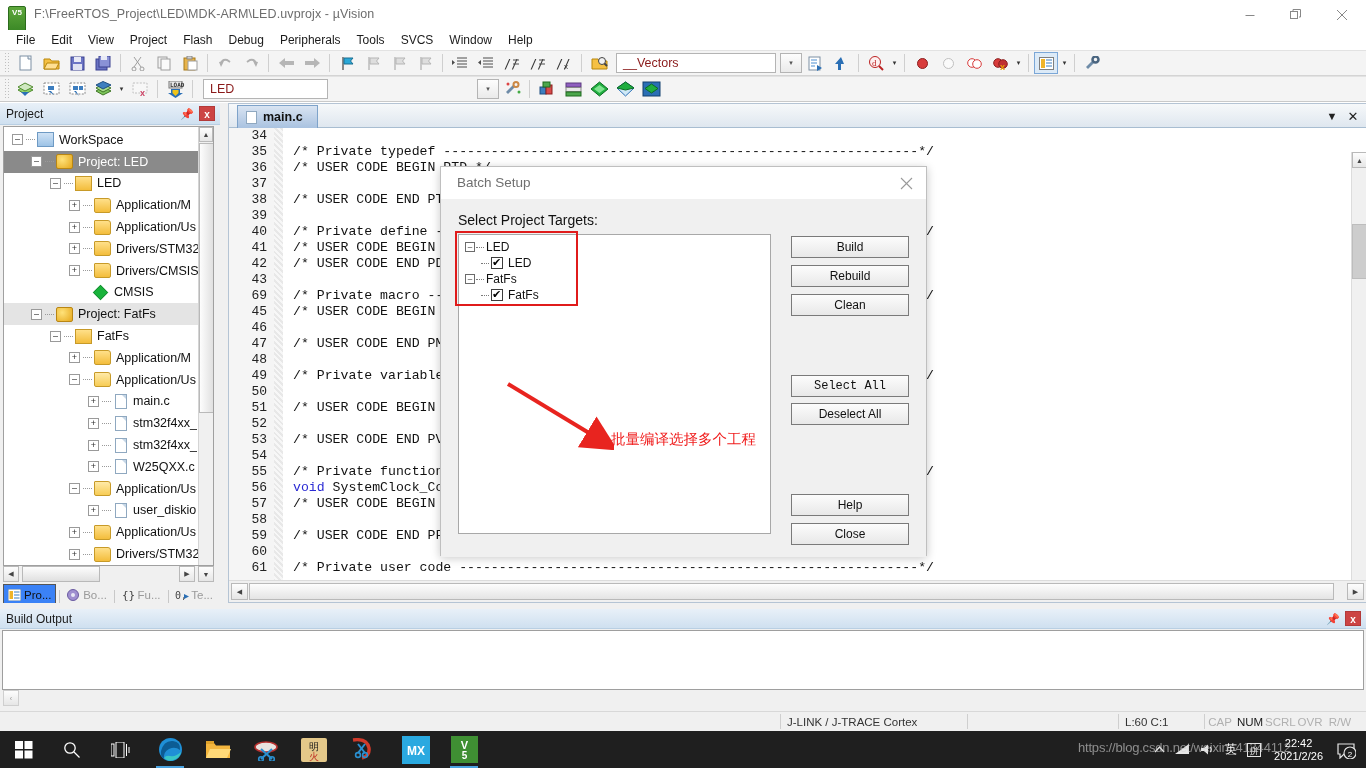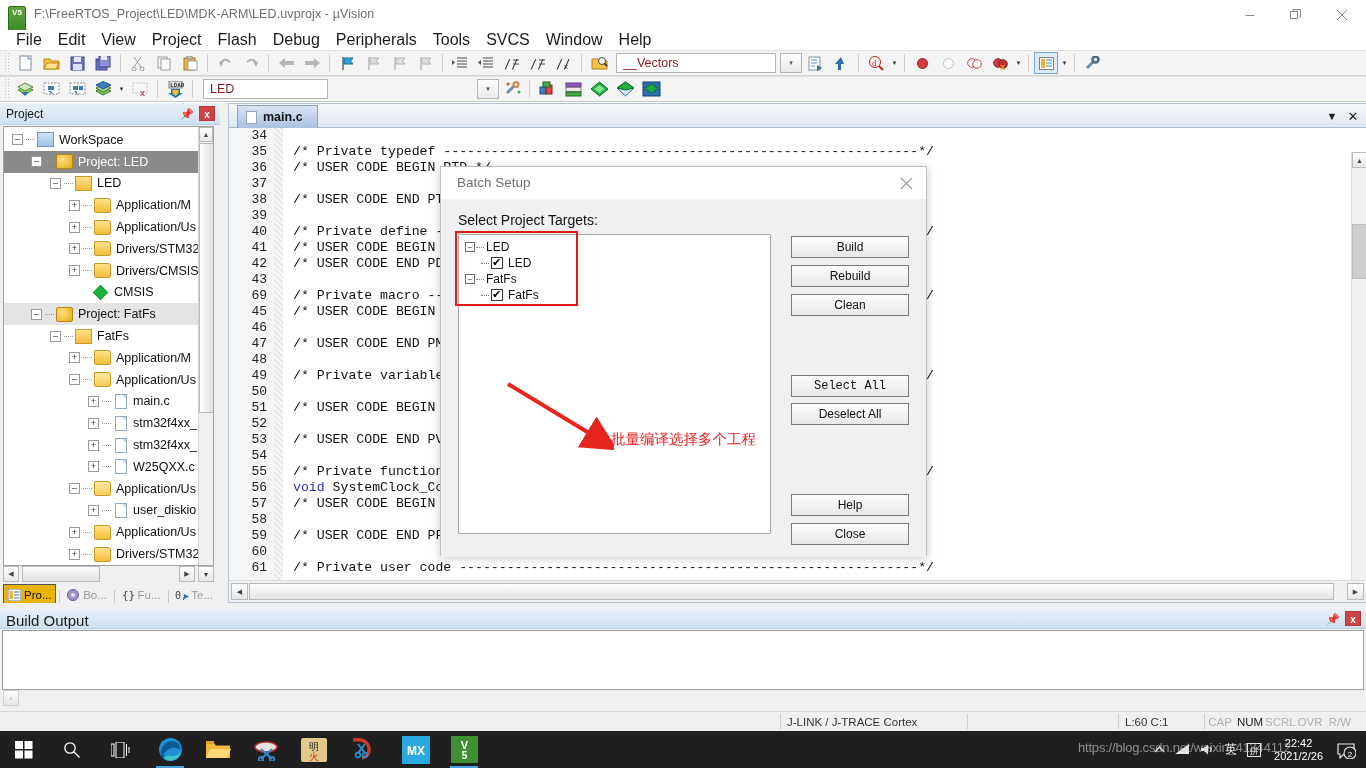--- a/index.html
+++ b/index.html
@@ -19,21 +19,21 @@
     color:#fff; font-size:9px; font-weight:bold; text-align:center; line-height:9px; padding-top:2px;}
   .title-icon i { font-style:normal; display:block; font-size:8px; line-height:8px;}
   .title-text { position:absolute; left:34px; top:7px; font-size:12.5px; color:#6d6d6d; letter-spacing:.1px;}
   .winbtn { position:absolute; top:0; width:46px; height:30px; cursor:default; }
   .winbtn svg { position:absolute; left:50%; top:50%; transform:translate(-50%,-50%);}
   #btn-min { left:1227px; } #btn-max { left:1273px; } #btn-close { left:1319px; }
 
   
   .menubar { position:absolute; left:0; top:30px; width:1366px; height:20px; background:#fff;
      display:flex; align-items:center; padding-left:8px;}
-  .menu-item { font-size:16px; color:#1b1b1b; padding:2px 8px; cursor:default; }
+  .menu-item { font-size:12px; color:#1b1b1b; padding:2px 8px; cursor:default; }
 
   
   .toolbar { position:absolute; left:0; width:1366px; background:#f4f4f4;
      border-top:1px solid #e2e2e2; border-bottom:1px solid #d4d4d4; display:flex; align-items:center;}
   #toolbar1 { top:50px; height:26px; }
   #toolbar2 { top:76px; height:26px; background:#f4f4f4; border-bottom:1px solid #c9c9c9;}
   .grip { width:7px; height:20px; margin:0 2px 0 3px;
      background-image:radial-gradient(#c0c0c0 1px, transparent 1px);
      background-size:3px 3px; background-position:1px 2px; flex:0 0 auto;}
   .tb { width:24px; height:22px; margin:0 1px; position:relative; flex:0 0 auto; cursor:default;
@@ -96,21 +96,21 @@
   .hsb-l { left:0;} .hsb-r { left:176px;}
   .hsb-thumb { position:absolute; left:19px; top:0; width:78px; height:16px;
      background:linear-gradient(#fdfdfd,#e0e0e0); border:1px solid #b9b9b9; cursor:default;}
   .hsb-more { position:absolute; left:195px; top:0; width:16px; height:16px;
      background:linear-gradient(#fdfdfd,#e6e6e6); border:1px solid #b9b9b9;
      display:flex; align-items:center; justify-content:center; font-size:7px; color:#444; cursor:default;}
   .panel-tabs { position:absolute; left:3px; top:481px; width:214px; height:20px; display:flex;
      align-items:flex-end;}
   .ptab { height:19px; display:flex; align-items:center; padding:0 4px; font-size:11.5px;
      color:#9a9a9a; cursor:default; white-space:nowrap;}
-  .ptab.active { color:#111; border:1px solid #555; border-bottom:none; background:#eab308; height:20px;}
+  .ptab.active { color:#111; border:1px solid #555; border-bottom:none; background:#3b82f6; height:20px;}
   .ptab .ti { width:13px; height:12px; margin-right:3px; flex:0 0 auto;}
   .tsep { width:1px; height:14px; background:#c8c8c8; margin:0 3px;}
 
   
   .vsplit { position:absolute; left:220px; top:103px; width:8px; height:500px; background:#f0f0f0;}
 
   
   .editor-area { position:absolute; left:228px; top:103px; width:1138px; height:500px; background:#fff;
       border:1px solid #b5c4d4;}
   .ed-tabbar { position:absolute; left:0; top:0; width:1138px; height:24px;
@@ -178,21 +178,21 @@
   .dlg-btn { position:absolute; left:350px; width:118px; height:22px;
       background:linear-gradient(#fcfcfc,#e8e8e8); border:1px solid #7a7a7a;
       font-size:12px; color:#111; display:flex; align-items:center; justify-content:center;
       cursor:default; font-family:"Liberation Sans", sans-serif;}
 
   
   .hsplit { position:absolute; left:0; top:603px; width:1366px; height:6px; background:#f0f0f0;}
   .panel-build { position:absolute; left:0; top:609px; width:1366px; height:102px; background:#f0f0f0;}
   .bo-head { position:absolute; left:0; top:0; width:1366px; height:20px;
       background:linear-gradient(#e8f0f8,#cfe0f0); border-bottom:1px solid #b9cfe3;}
-  .bo-head .bh-t { position:absolute; left:6px; top:3px; font-size:15px; color:#1b1b1b;}
+  .bo-head .bh-t { position:absolute; left:6px; top:3px; font-size:12px; color:#1b1b1b;}
   .bo-body { position:absolute; left:2px; top:21px; width:1362px; height:60px; background:#fff;
       border:1px solid #9e9e9e;}
   .bo-hsb { position:absolute; left:2px; top:81px; width:1362px; height:17px; background:#f0f0f0;}
   .boh-l { position:absolute; left:1px; top:0; width:16px; height:16px;
       background:linear-gradient(#fdfdfd,#e6e6e6); border:1px solid #cfcfcf;
       display:flex; align-items:center; justify-content:center; font-size:7px; color:#999; cursor:default;}
 
   
   .statusbar { position:absolute; left:0; top:711px; width:1366px; height:20px; background:#f0f0f0;
       border-top:1px solid #d8d8d8; display:flex; align-items:center; font-size:11.5px; color:#333;}

